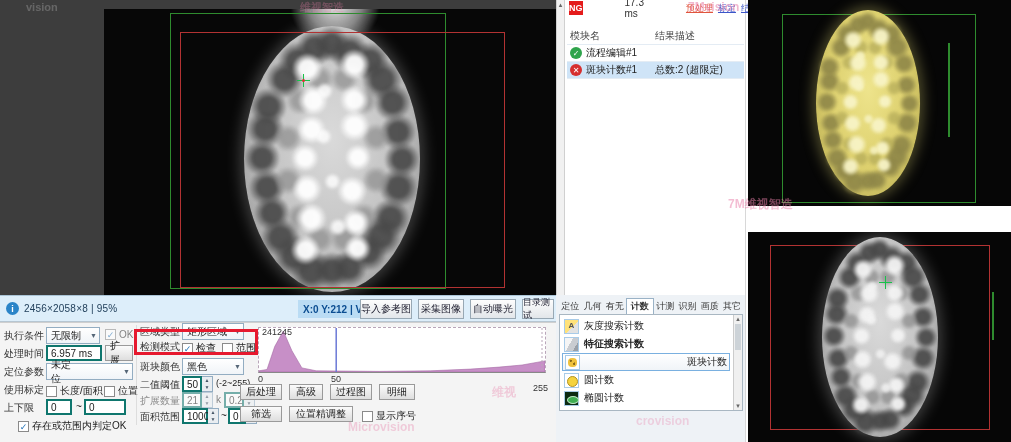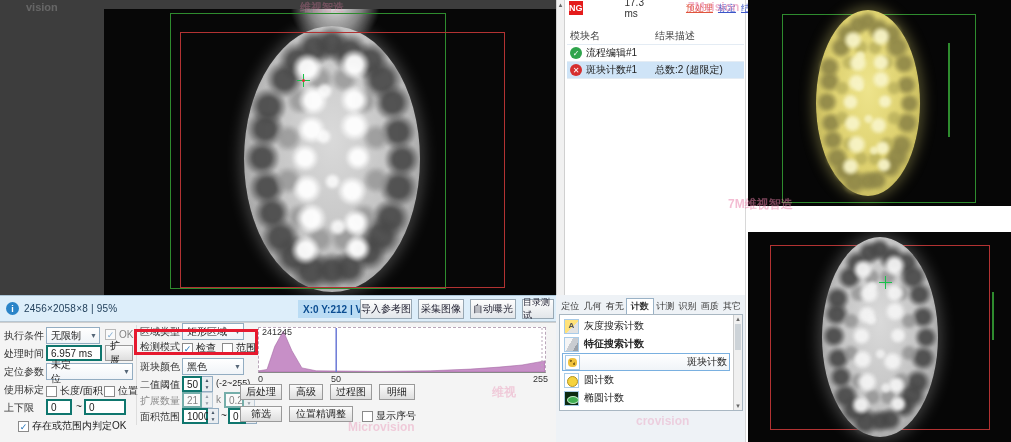--- a/index.html
+++ b/index.html
@@ -350,21 +350,21 @@
 
     <div class="hist" id="hist-plot"><svg width="286" height="44" xmlns="http://www.w3.org/2000/svg">
           <polygon points="0,44 0.0,42.8 8.0,41.5 15.7,18.6 24.3,3.0 32.9,22.7 42.9,39.9 57.2,42.8 120.1,43.4 171.6,42.8 211.6,41.1 240.2,39.1 263.1,37.0 278.8,34.2 286.0,32.9 286,44" fill="#c78fc7" stroke="#a469a4" stroke-width="0.6"></polygon>
           <line x1="77.2" y1="0" x2="77.2" y2="44" stroke="#6b79d6" stroke-width="1.5"></line>
           <line x1="283" y1="0" x2="283" y2="44" stroke="#b9a6b9" stroke-width="1" stroke-dasharray="2,2"></line>
         </svg></div>
     <div class="hist-peak">241245</div>
     <div class="hist-ticks" id="hist-ticks">
         <span style="left: 0px;">0</span>
         <span style="left: 73px;">50</span>
-        <span style="left: 275px;">255</span>
+        <span style="left: 275px; margin-top: 9px;">255</span>
       </div>
 
     <div class="pbtn" style="left:240px; top:61px; width:42px;">后处理</div>
     <div class="pbtn" style="left:289px; top:61px; width:34px;">高级</div>
     <div class="pbtn" style="left:330px; top:61px; width:42px;">过程图</div>
     <div class="pbtn" style="left:379px; top:61px; width:36px;">明细</div>
     <div class="pbtn" style="left:240px; top:83px; width:42px;">筛选</div>
     <div class="pbtn" style="left:289px; top:83px; width:64px;">位置精调整</div>
     <div class="cb" style="position:absolute; left:362px; top:86px;">
       <span class="box"></span>

